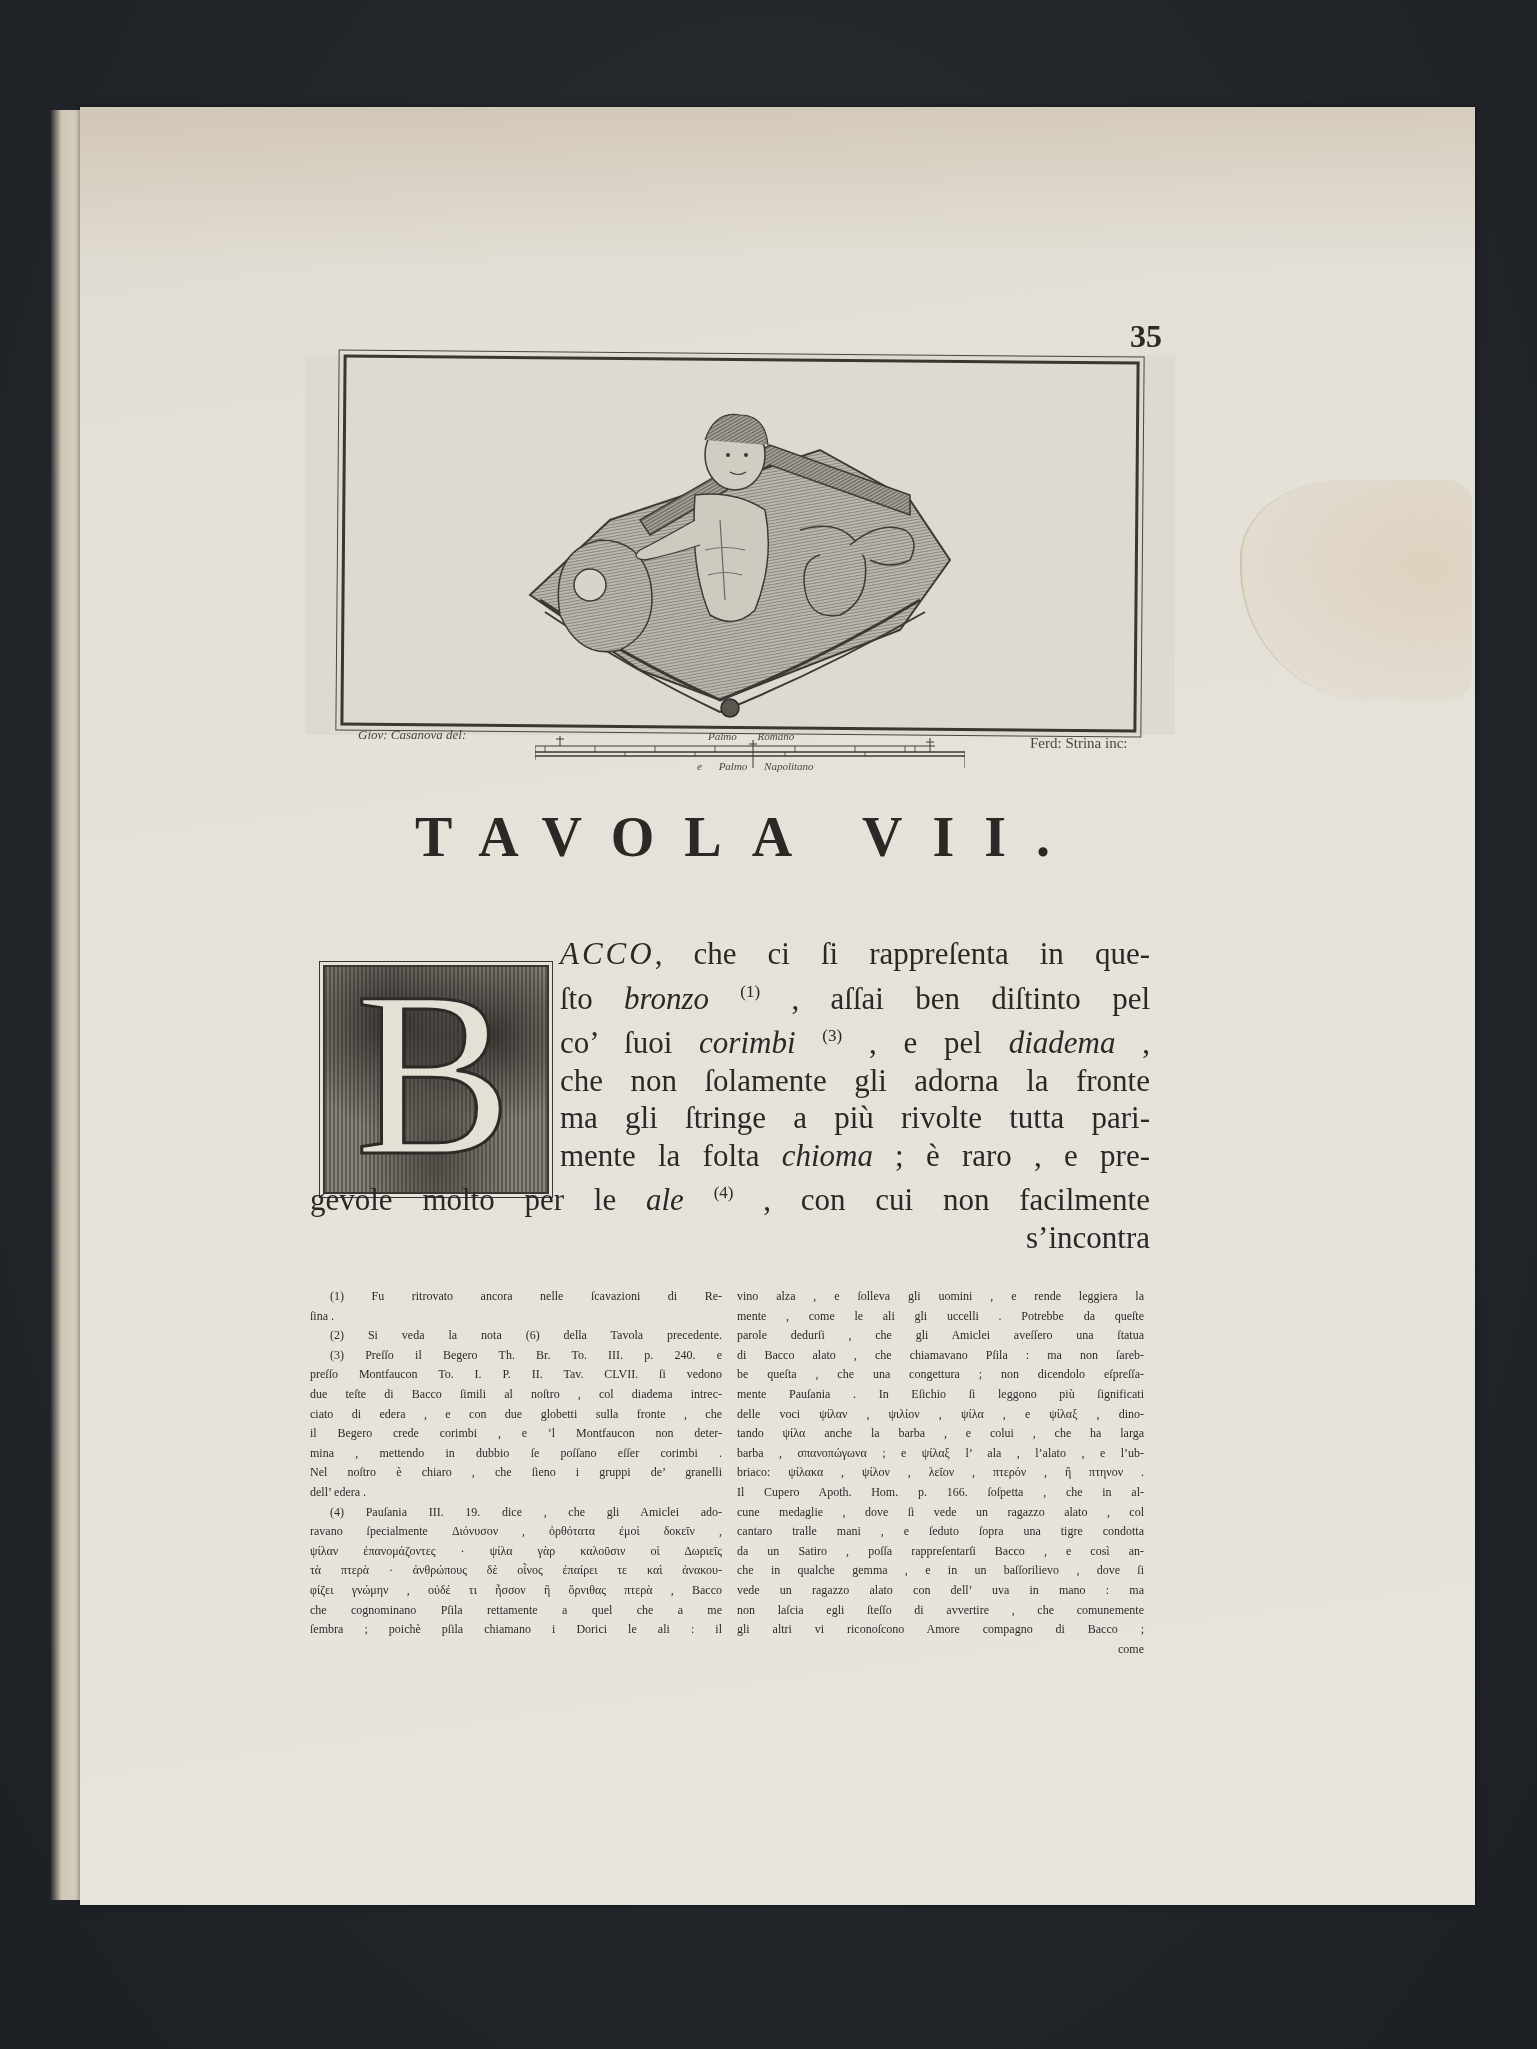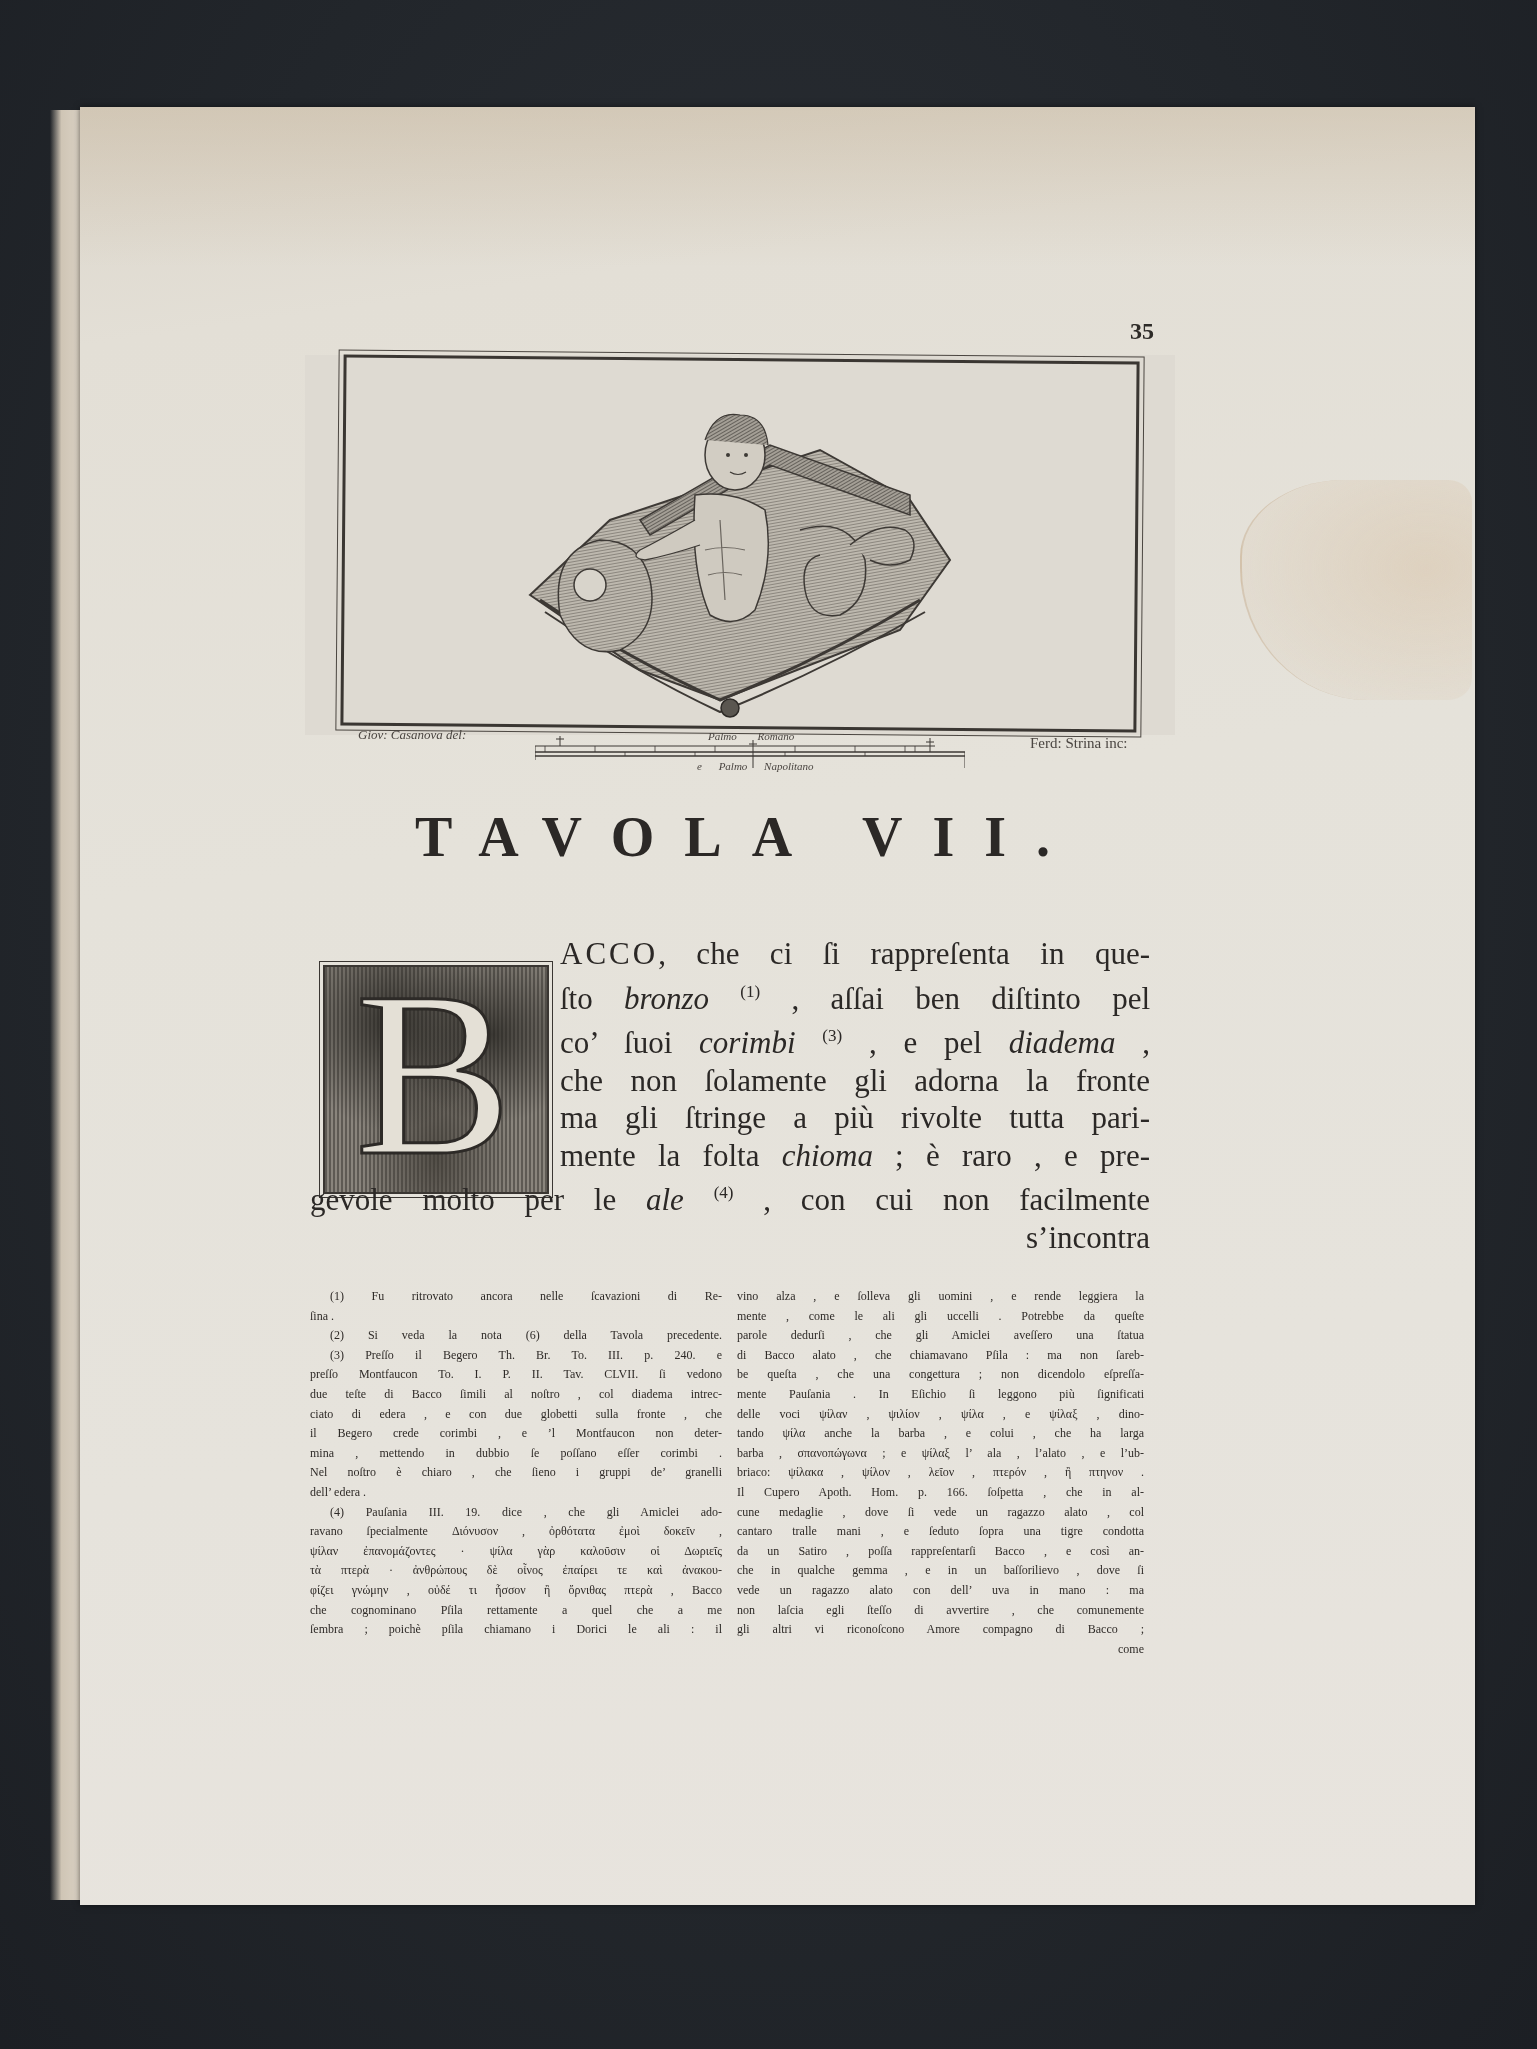--- a/index.html
+++ b/index.html
@@ -29,21 +29,21 @@
     border-right: 2px solid #bfb19c;
   }
   .stain {
     position: absolute; left: 1240px; top: 480px; width: 230px; height: 220px;
     border-radius: 45% 10% 10% 55% / 35% 10% 10% 60%;
     background: radial-gradient(ellipse at 80% 40%, rgba(214,190,160,0.45), rgba(214,190,160,0.15) 70%, rgba(214,190,160,0) 100%);
     border-left: 2px solid rgba(190,160,125,0.35);
   }
   .page-number {
     position: absolute; left: 1130px; top: 318px;
-    font-family: "Liberation Serif", serif; font-weight: bold; font-size: 24px; color: #2d2a27;
+    font-family: "Liberation Serif", serif; font-weight: bold; font-size: 32px; color: #2d2a27;
   }
   .plate {
     position: absolute; left: 305px; top: 355px; width: 870px; height: 380px;
     background: #dedad2;
   }
   .plate-frame {
     position: absolute; left: 342px; top: 358px; width: 790px; height: 365px;
     border: 3px solid #3a3632; outline: 1px solid #4b4641; outline-offset: 4px;
     transform: rotate(0.5deg);
   }
@@ -83,21 +83,21 @@
     position: absolute; left: 30px; top: -10px; font-size: 235px; line-height: 1;
     color: #e4e0d6; -webkit-text-stroke: 3px #2d2a27; font-family: "Liberation Serif", serif;
   }
   .body-text {
     position: absolute; left: 560px; top: 935px; width: 590px;
     font-size: 31px; line-height: 37.5px; text-align: justify; color: #2b2826;
   }
   .body-text .line { display: block; text-align: justify; text-align-last: justify; white-space: nowrap; }
   .body-text .line.wide { margin-left: -250px; }
   .body-text .line.right { text-align: right; text-align-last: right; }
-  .body-text .caps { letter-spacing: 3px; margin-top: 16px; }
+  .body-text .caps { font-style: italic; letter-spacing: 3px; margin-top: 16px; }
   .body-text i { font-style: italic; }
   .body-text sup { font-size: 17px; vertical-align: 12px; }
   .notes {
     position: absolute; top: 1287px; font-size: 12px; line-height: 19.6px; color: #2e2a27;
   }
   .notes .nline { display: block; white-space: nowrap; text-align: justify; text-align-last: justify; }
   .notes .nline.short { text-align-last: left; }
   .notes .nline.indent { padding-left: 20px; }
   .notes .nline.right { text-align-last: right; }
   .notes-left { left: 310px; width: 412px; }

